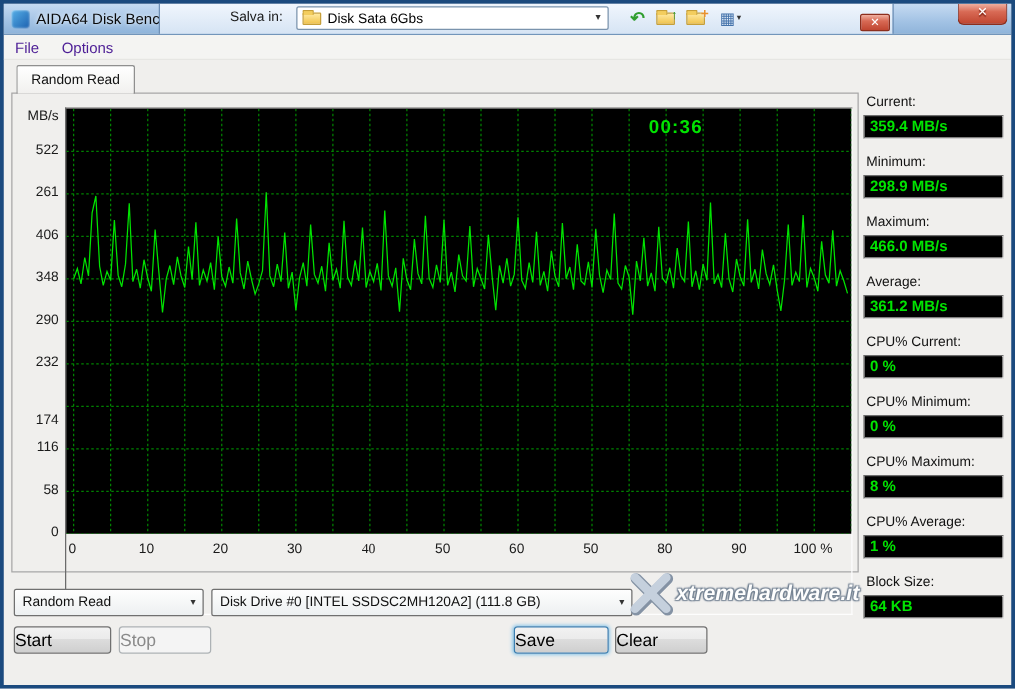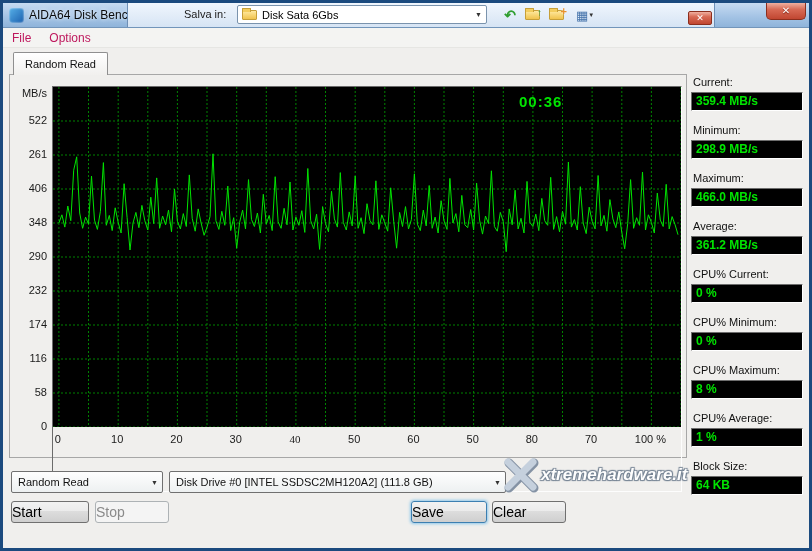--- a/index.html
+++ b/index.html
@@ -41,21 +41,21 @@
                border:1px solid #8c2e1d; color:#fff; text-align:center; }
   .dlg-close { position:absolute; left:560px; top:8px; width:24px; height:14px;
                border-radius:2px; font-size:9px; line-height:12px; }
   .corner-close { position:absolute; right:3px; top:0; width:40px; height:17px; border-top:none;
                   border-radius:0 0 5px 5px; font-size:10px; line-height:15px;
                   text-shadow:0 1px 1px #7a1f10; }
 
   
   .menubar { position:absolute; left:0; top:25px; right:0; height:20px; background:#f4f4f2;
              border-bottom:1px solid #e6e6e3; display:flex; align-items:center; }
-  .menu-item { padding:0 9px; font-size:12px; color:#be185d; line-height:20px; }
+  .menu-item { padding:0 9px; font-size:12px; color:#4c1d95; line-height:20px; }
 
   
   .tab { position:absolute; left:10px; top:49px; height:23px; padding:0 11px; z-index:3;
          background:linear-gradient(#ffffff,#f1f0ee); border:1px solid #8f8f8f; border-bottom:none;
          border-radius:2px 2px 0 0; font-size:11px; line-height:22px; color:#111; }
   .tab-page { position:absolute; left:6px; top:71px; width:678px; height:384px;
               background:#f0efed; border:1px solid #a7a7a7; }
 
   
   .plot-frame { position:absolute; left:49px; top:83px; width:630px; height:406px;
@@ -141,39 +141,39 @@
   </div>
 
   <div class="tab">Random Read</div>
   <div class="tab-page"></div>
 
   <div class="y-unit">MB/s</div>
   <div id="y-tick-labels">
       <div class="y-tick" style="top: 417px;">0</div>
       <div class="y-tick" style="top: 383px;">58</div>
       <div class="y-tick" style="top: 349px;">116</div>
-      <div class="y-tick" style="top: 315px;">174</div>
+      <div class="y-tick" style="top: 327px;">174</div>
       <div class="y-tick" style="top: 281px;">232</div>
       <div class="y-tick" style="top: 247px;">290</div>
       <div class="y-tick" style="top: 213px;">348</div>
       <div class="y-tick" style="top: 179px;">406</div>
       <div class="y-tick" style="top: 145px;">261</div>
       <div class="y-tick" style="top: 111px;">522</div>
     </div>
   <div id="x-tick-labels">
       <div class="x-tick" style="left: 34.9245px;">0</div>
       <div class="x-tick" style="left: 94.1698px;">10</div>
       <div class="x-tick" style="left: 153.415px;">20</div>
       <div class="x-tick" style="left: 212.66px;">30</div>
       <div class="x-tick" style="left: 271.906px; font-family: Liberation Serif, serif;">40</div>
       <div class="x-tick" style="left: 331.151px;">50</div>
       <div class="x-tick" style="left: 390.396px;">60</div>
       <div class="x-tick" style="left: 449.642px;">50</div>
       <div class="x-tick" style="left: 508.887px;">80</div>
-      <div class="x-tick" style="left: 568.132px;">70</div>
+      <div class="x-tick" style="left: 568.132px;">90</div>
       <div class="x-tick" style="left: 627.377px; text-align: center;">100 %</div>
     </div>
   <div class="plot-frame">
     <svg id="plot-svg" width="628" height="340">
       <g id="grid-layer" stroke-width="1" stroke-dasharray="2 2" stroke="#008200">
           <line x1="5.9" y1="0" x2="5.9" y2="340"></line>
           <line x1="35.5" y1="0" x2="35.5" y2="340"></line>
           <line x1="65.2" y1="0" x2="65.2" y2="340"></line>
           <line x1="94.8" y1="0" x2="94.8" y2="340"></line>
           <line x1="124.4" y1="0" x2="124.4" y2="340"></line>

